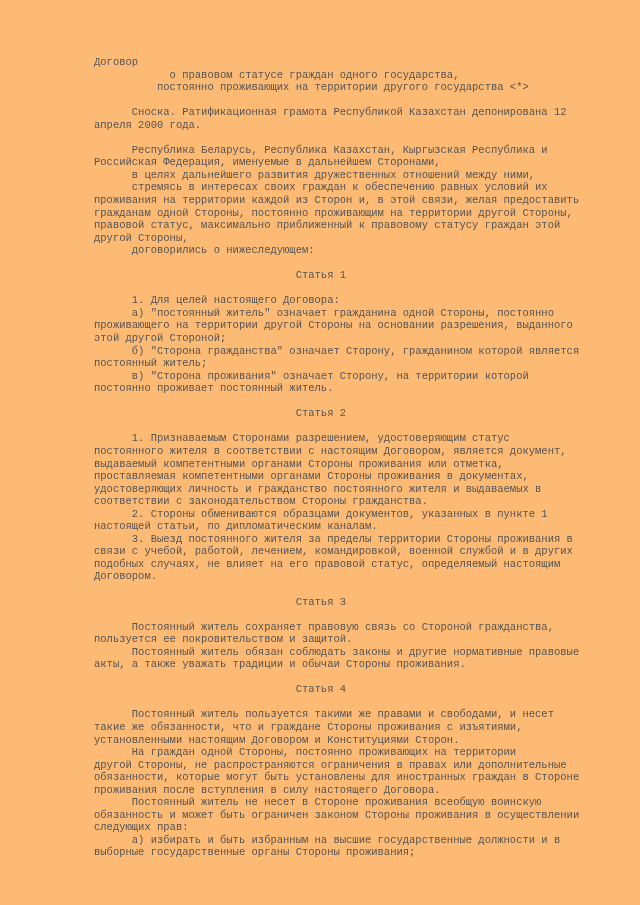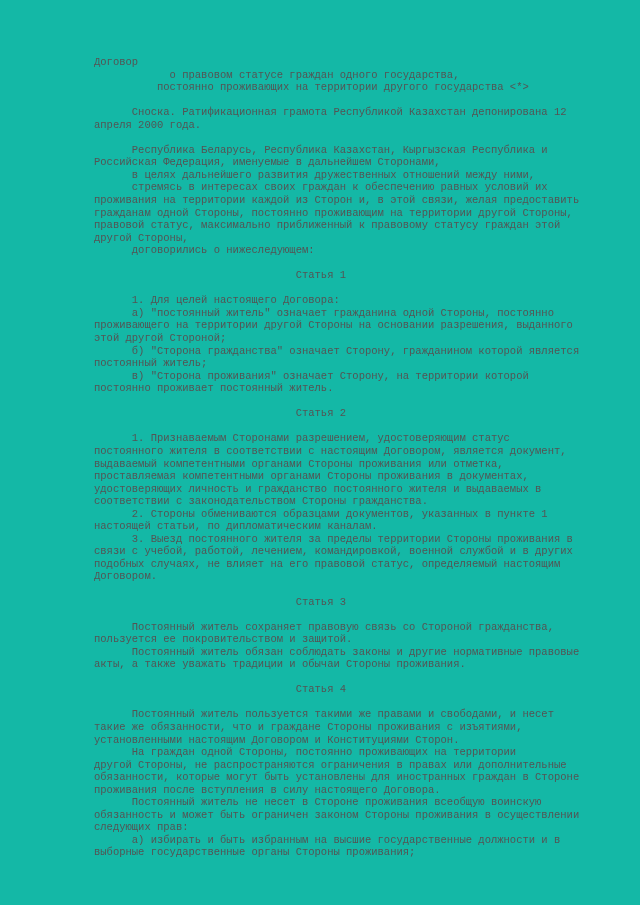--- a/index.html
+++ b/index.html
@@ -4,21 +4,21 @@
 <style>
   html, body {
     margin: 0;
     padding: 0;
     background: #ffffff;
   }
   .page {
     position: relative;
     width: 640px;
     height: 905px;
-    background: #14b8a6;
+    background: #fdba74;
     overflow: hidden;
   }
   .doc {
     position: absolute;
     left: 94px;
     top: 56px;
     font-family: "Liberation Mono", "DejaVu Sans Mono", monospace;
     font-size: 10.5px;
     line-height: 12.55px;
     color: #545454;

